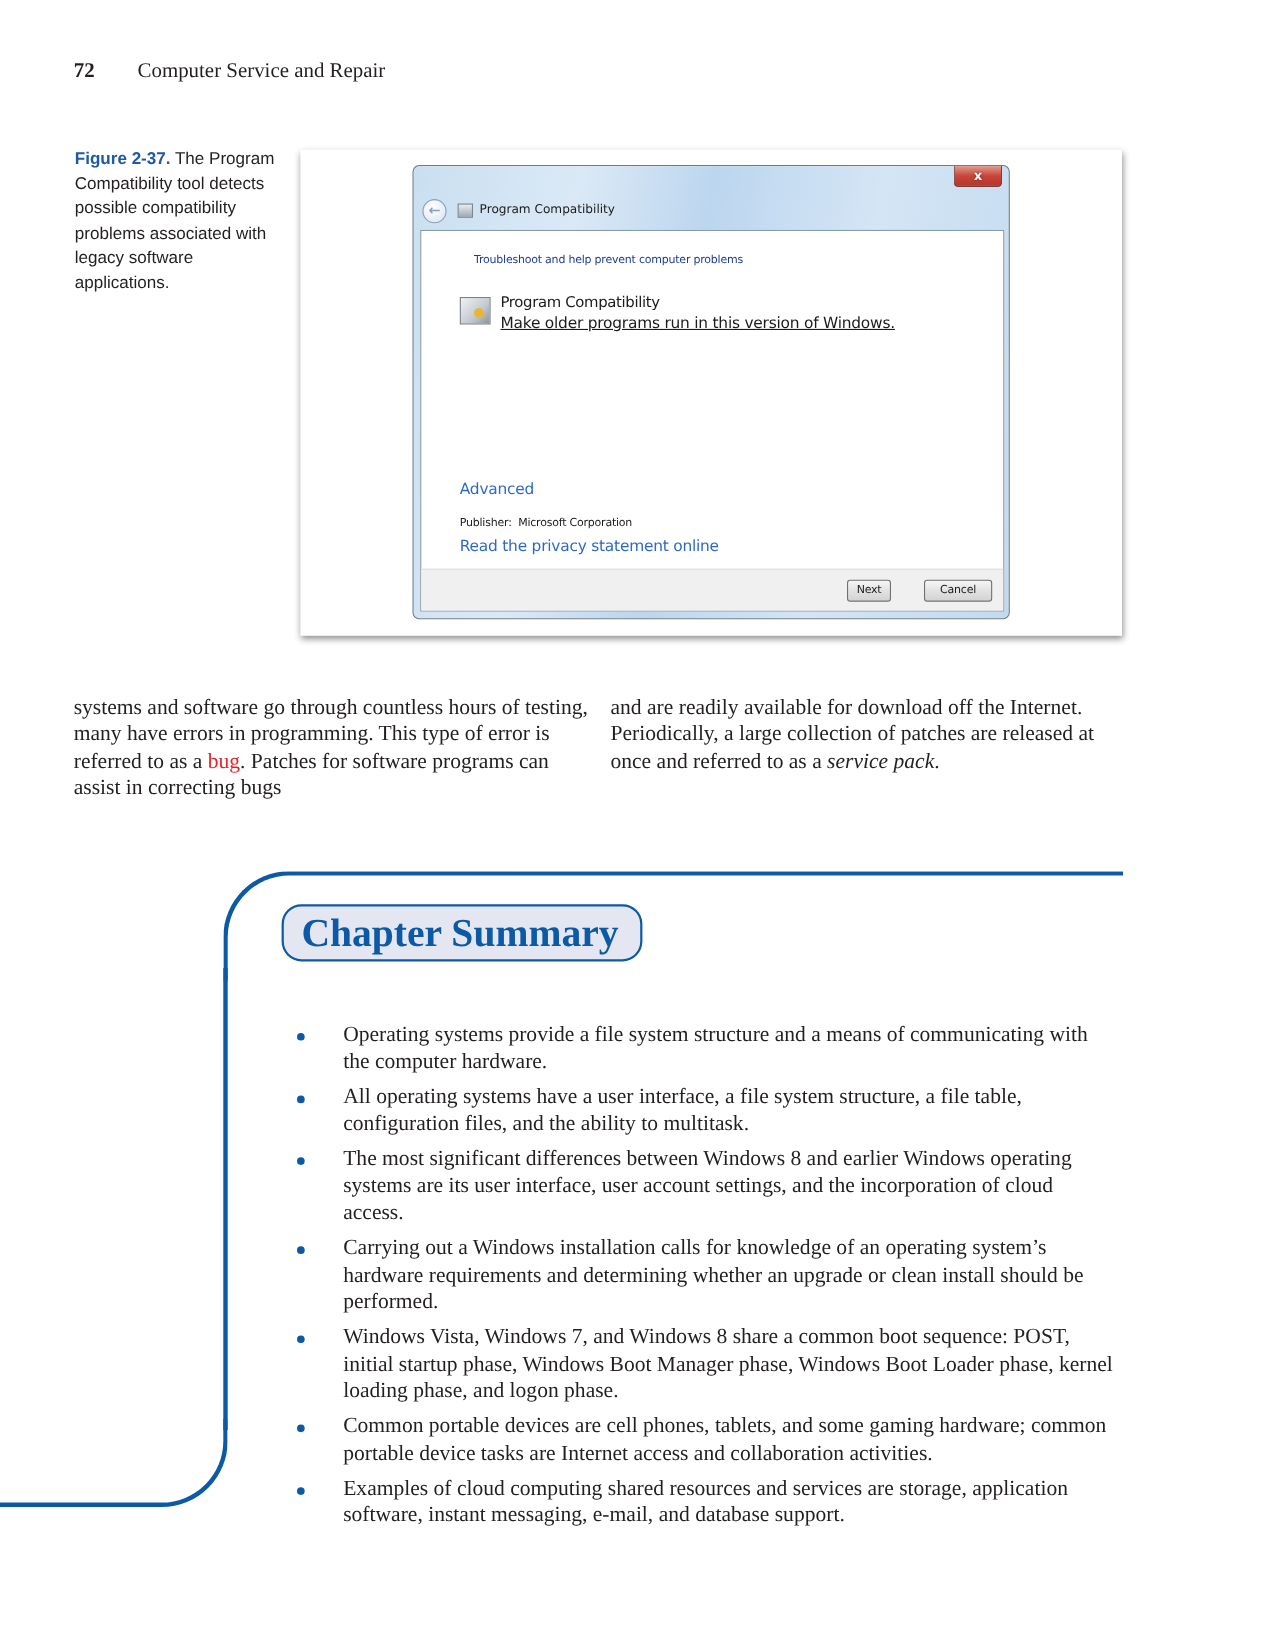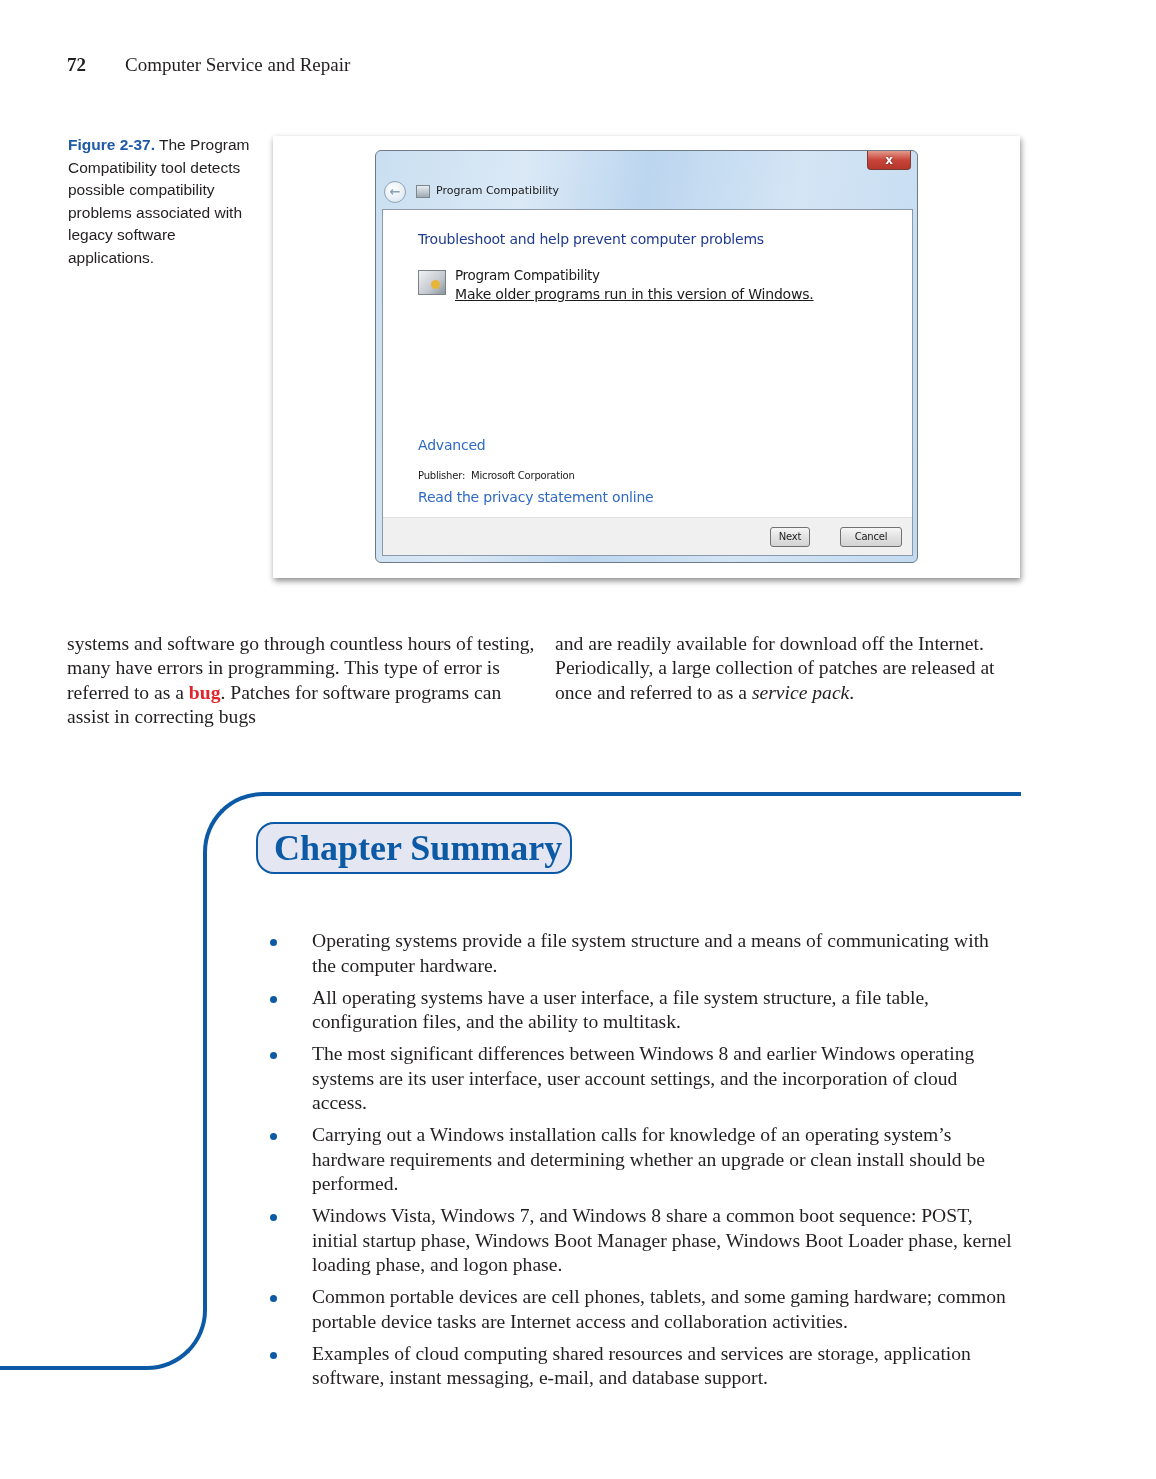--- a/index.html
+++ b/index.html
@@ -26,22 +26,22 @@
     text-align: center; line-height: 18px; text-shadow: 0 0 2px #5a1a14; }
   .win-back { position: absolute; left: 8px; top: 30px; width: 22px; height: 22px; border-radius: 50%;
     border: 1px solid #8fa3b8; background: radial-gradient(circle at 40% 35%, #ffffff, #d7e3ee);
     color: #8aa0b6; font: bold 13px "DejaVu Sans", sans-serif; text-align: center; line-height: 20px; }
   .win-title-icon { position: absolute; left: 40px; top: 34px; width: 14px; height: 13px;
     border: 1px solid #7d858d; background: linear-gradient(#e8eef3, #9ea9b3); }
   .win-title { position: absolute; left: 60px; top: 33px; font-family: "DejaVu Sans", sans-serif;
     font-size: 11px; color: #1b1b1b; }
   .win-client { position: absolute; left: 6px; top: 58px; width: 531px; height: 347px;
     background: #ffffff; border: 1px solid #8b9aa8; }
-  .win-heading { position: absolute; left: 35px; top: 21px; font-family: "DejaVu Sans", sans-serif;
-    font-size: 14px; color: #1f3b8f; letter-spacing: -0.2px; }
+  .win-heading { position: absolute; left: 48px; top: 21px; font-family: "DejaVu Sans", sans-serif;
+    font-size: 10px; color: #1f3b8f; letter-spacing: -0.2px; }
   .task-icon { position: absolute; left: 35px; top: 60px; width: 28px; height: 25px;
     border: 1px solid #7a8288; background: linear-gradient(135deg, #f0f2f4 0%, #c3c9cf 60%, #8c949b 100%); }
   .task-icon::after { content: ""; position: absolute; left: 12px; top: 9px; width: 9px; height: 9px;
     border-radius: 50%; background: #e8b637; }
   .task-title { position: absolute; left: 72px; top: 57px; font-family: "DejaVu Sans", sans-serif;
     font-size: 13.5px; color: #1b1b1b; letter-spacing: -0.3px; }
   .task-desc { position: absolute; left: 72px; top: 76px; font-family: "DejaVu Sans", sans-serif;
     font-size: 14px; color: #1b1b1b; letter-spacing: -0.2px; text-decoration: underline; }
   .link { font-family: "DejaVu Sans", sans-serif; font-size: 14px; color: #2e6ac4; letter-spacing: -0.2px; position: absolute; }
   .adv-link { left: 35px; top: 227px; }
@@ -52,29 +52,29 @@
     background: #f0f0f0; border-top: 1px solid #dfdfdf; }
   .btn { position: absolute; top: 9px; height: 20px; border: 1px solid #707070; border-radius: 3px;
     background: linear-gradient(#f6f6f6, #e2e2e2 50%, #d3d3d3); font-family: "DejaVu Sans", sans-serif;
     font-size: 10px; color: #1b1b1b; text-align: center; line-height: 18px; letter-spacing: -0.2px; }
   .btn-next { left: 387px; width: 40px; }
   .btn-cancel { left: 457px; width: 62px; }
 
   .body-text { position: absolute; top: 632px; font-size: 19.6px; line-height: 24.4px; color: #231f20; }
   .col-left { left: 67px; width: 470px; }
   .col-right { left: 555px; width: 460px; }
-  .term { color: #e0262b; font-weight: bold; }
+  .term { color: #e0262b; font-weight: normal; }
   .italic { font-style: italic; }
   .summary-top { position: absolute; left: 203px; top: 792px; width: 818px; height: 100px;
     border-top: 4px solid #0c5aa6; border-left: 4px solid #0c5aa6; border-top-left-radius: 60px; }
   .summary-left { position: absolute; left: 203px; top: 880px; width: 4px; height: 420px; background: #0c5aa6; }
   .summary-bottom { position: absolute; left: -10px; top: 1290px; width: 217px; height: 80px;
     border-bottom: 4px solid #0c5aa6; border-right: 4px solid #0c5aa6; border-bottom-right-radius: 60px; }
 
-  .summary-heading { position: absolute; left: 256px; top: 822px; height: 52px; padding: 0 8px 0 16px;
+  .summary-heading { position: absolute; left: 256px; top: 822px; height: 52px; padding: 0 20px 0 16px;
     border: 2px solid #0c5aa6; border-radius: 18px; background: #e4e6f2;
     font-family: "Liberation Serif", "DejaVu Serif", serif; font-weight: bold; font-size: 36px;
     color: #0c5aa6; line-height: 48px; }
 
   .summary-list { position: absolute; left: 270px; top: 888px; width: 745px; list-style: none;
     font-size: 19.6px; line-height: 24.5px; color: #231f20; margin-top: 41px; }
   .summary-list li { position: relative; padding-left: 42px; margin-bottom: 7.5px; }
   .bullet { position: absolute; left: 0; top: 10px; width: 7px; height: 7px; border-radius: 50%; background: #0c5aa6; }
 </style>
 </head>

